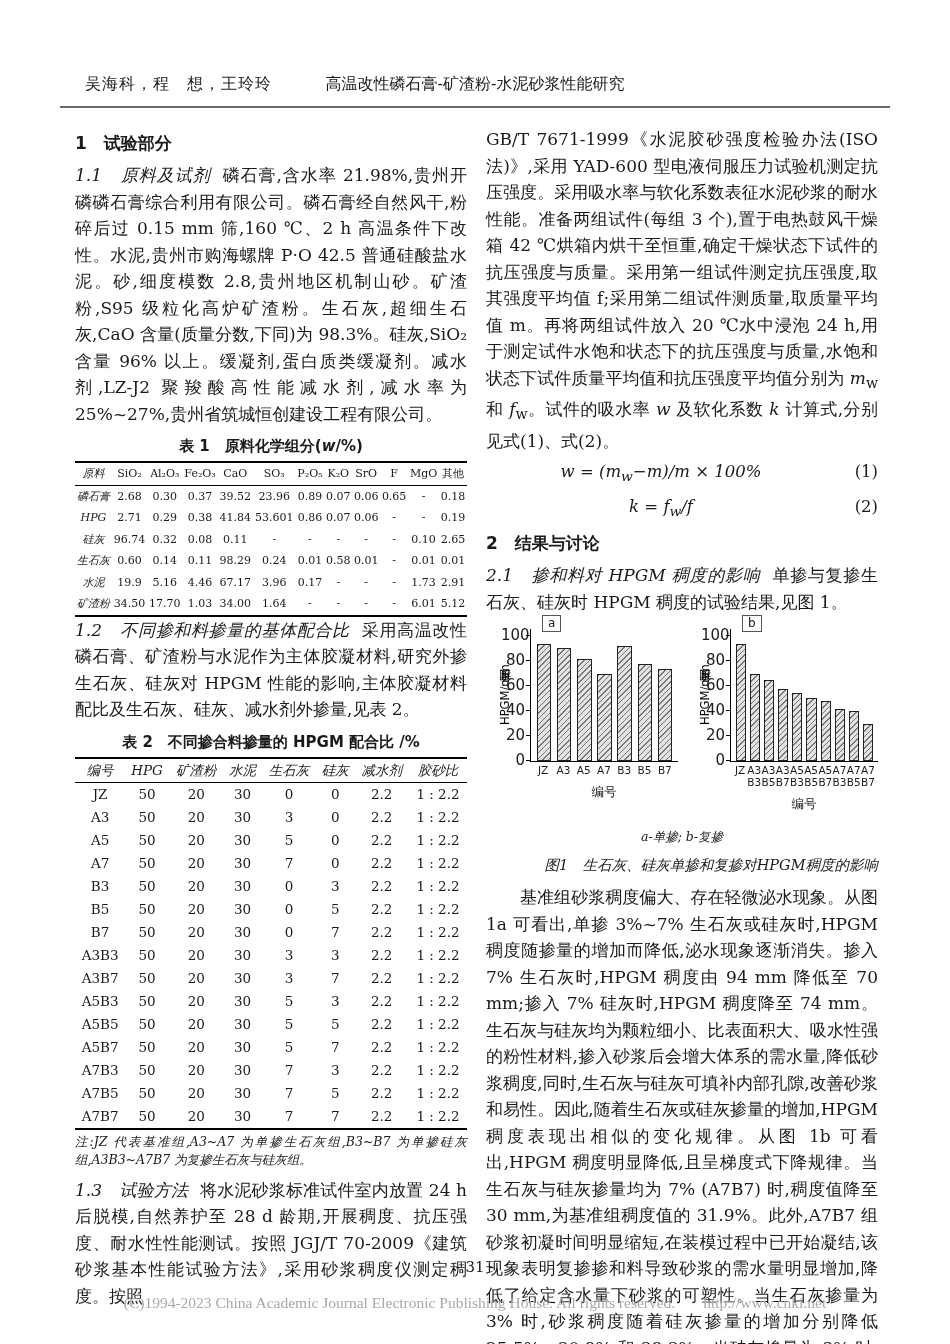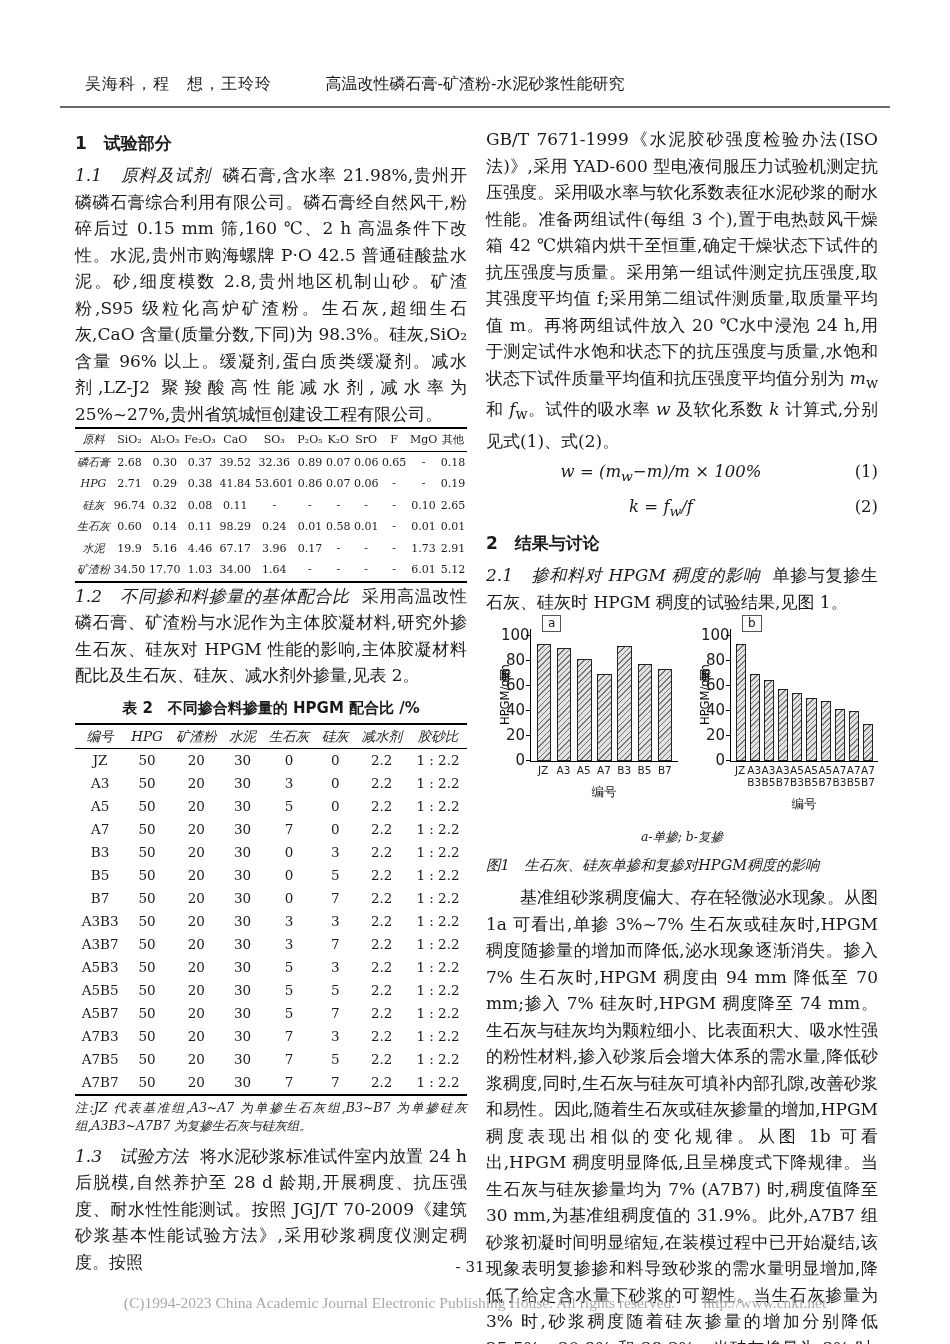--- a/index.html
+++ b/index.html
@@ -54,21 +54,21 @@
         align-items:flex-end;justify-content:space-around;padding:0 3px;}
   .barwrap{flex:1;display:flex;justify-content:center;align-items:flex-end;height:100%;}
   .bar{width:72%;border:1px solid #222;box-sizing:border-box;
        background:repeating-linear-gradient(135deg,#777 0px,#777 1px,#e3e3e3 1px,#e3e3e3 4px);}
   .ytick{position:absolute;left:-30px;width:24px;text-align:right;font-size:15px;line-height:13px;}
   .ytickmark{position:absolute;left:-5px;width:5px;height:1.4px;background:#000;}
   .cats{display:flex;justify-content:space-around;padding:0 3px;margin-top:2px;}
   .cat{flex:1;text-align:center;font-size:10.5px;line-height:12px;}
   .xlabel{text-align:center;font-size:12.5px;margin-top:3px;}
   .fig-subcap{font-size:12.5px;text-align:center;font-style:italic;margin-top:6px;}
-  .fig-cap{font-size:14.5px;text-align:left;font-style:italic;margin:4px 0 8px 0;line-height:22px;}
+  .fig-cap{font-size:14.5px;text-align:right;font-style:italic;margin:4px 0 8px 0;line-height:22px;}
   
   .pageno{position:absolute;left:0;right:0;top:1258px;text-align:center;font-size:15px;color:#222;}
   .copyright{position:absolute;left:0;right:0;top:1294px;text-align:center;
              font-size:15.5px;color:#a8a8a8;font-family:"Liberation Serif",serif;}
   .copyright .url{margin-left:28px;}
 </style>
 </head>
 <body>
 
 <div class="page">
@@ -78,20 +78,21 @@
     <span class="htitle">高温改性磷石膏-矿渣粉-水泥砂浆性能研究</span>
   </div>
   <div class="hdr-rule"></div>
 
   <div class="col col-l">
 
     <div class="sec-h">1　试验部分</div>
 
     <p><span class="sub-label">1.1　原料及试剂</span><span>磷石膏,含水率 21.98%,贵州开磷磷石膏综合利用有限公司。磷石膏经自然风干,粉碎后过 0.15 mm 筛,160 ℃、2 h 高温条件下改性。水泥,贵州市购海螺牌 P·O 42.5 普通硅酸盐水泥。砂,细度模数 2.8,贵州地区机制山砂。矿渣粉,S95 级粒化高炉矿渣粉。生石灰,超细生石灰,CaO 含量(质量分数,下同)为 98.3%。硅灰,SiO₂ 含量 96% 以上。缓凝剂,蛋白质类缓凝剂。减水剂,LZ-J2 聚羧酸高性能减水剂,减水率为 25%~27%,贵州省筑城恒创建设工程有限公司。</span></p>
 
+    <div class="tbl-cap">表 1　原料化学组分(<i>w</i>/%)</div>
     <table class="three-line t1">
         <thead>
           <tr>
             <th>原料</th>
             <th>SiO₂</th>
             <th>Al₂O₃</th>
             <th>Fe₂O₃</th>
             <th>CaO</th>
             <th>SO₃</th>
             <th>P₂O₅</th>
@@ -102,21 +103,21 @@
             <th>其他</th>
           </tr>
         </thead>
         <tbody>
           <tr>
             <td>磷石膏</td>
             <td>2.68</td>
             <td>0.30</td>
             <td>0.37</td>
             <td>39.52</td>
-            <td>32.36</td>
+            <td>23.96</td>
             <td>0.89</td>
             <td>0.07</td>
             <td>0.06</td>
             <td>0.65</td>
             <td>-</td>
             <td>0.18</td>
           </tr>
           <tr>
             <td>HPG</td>
             <td>2.71</td>

